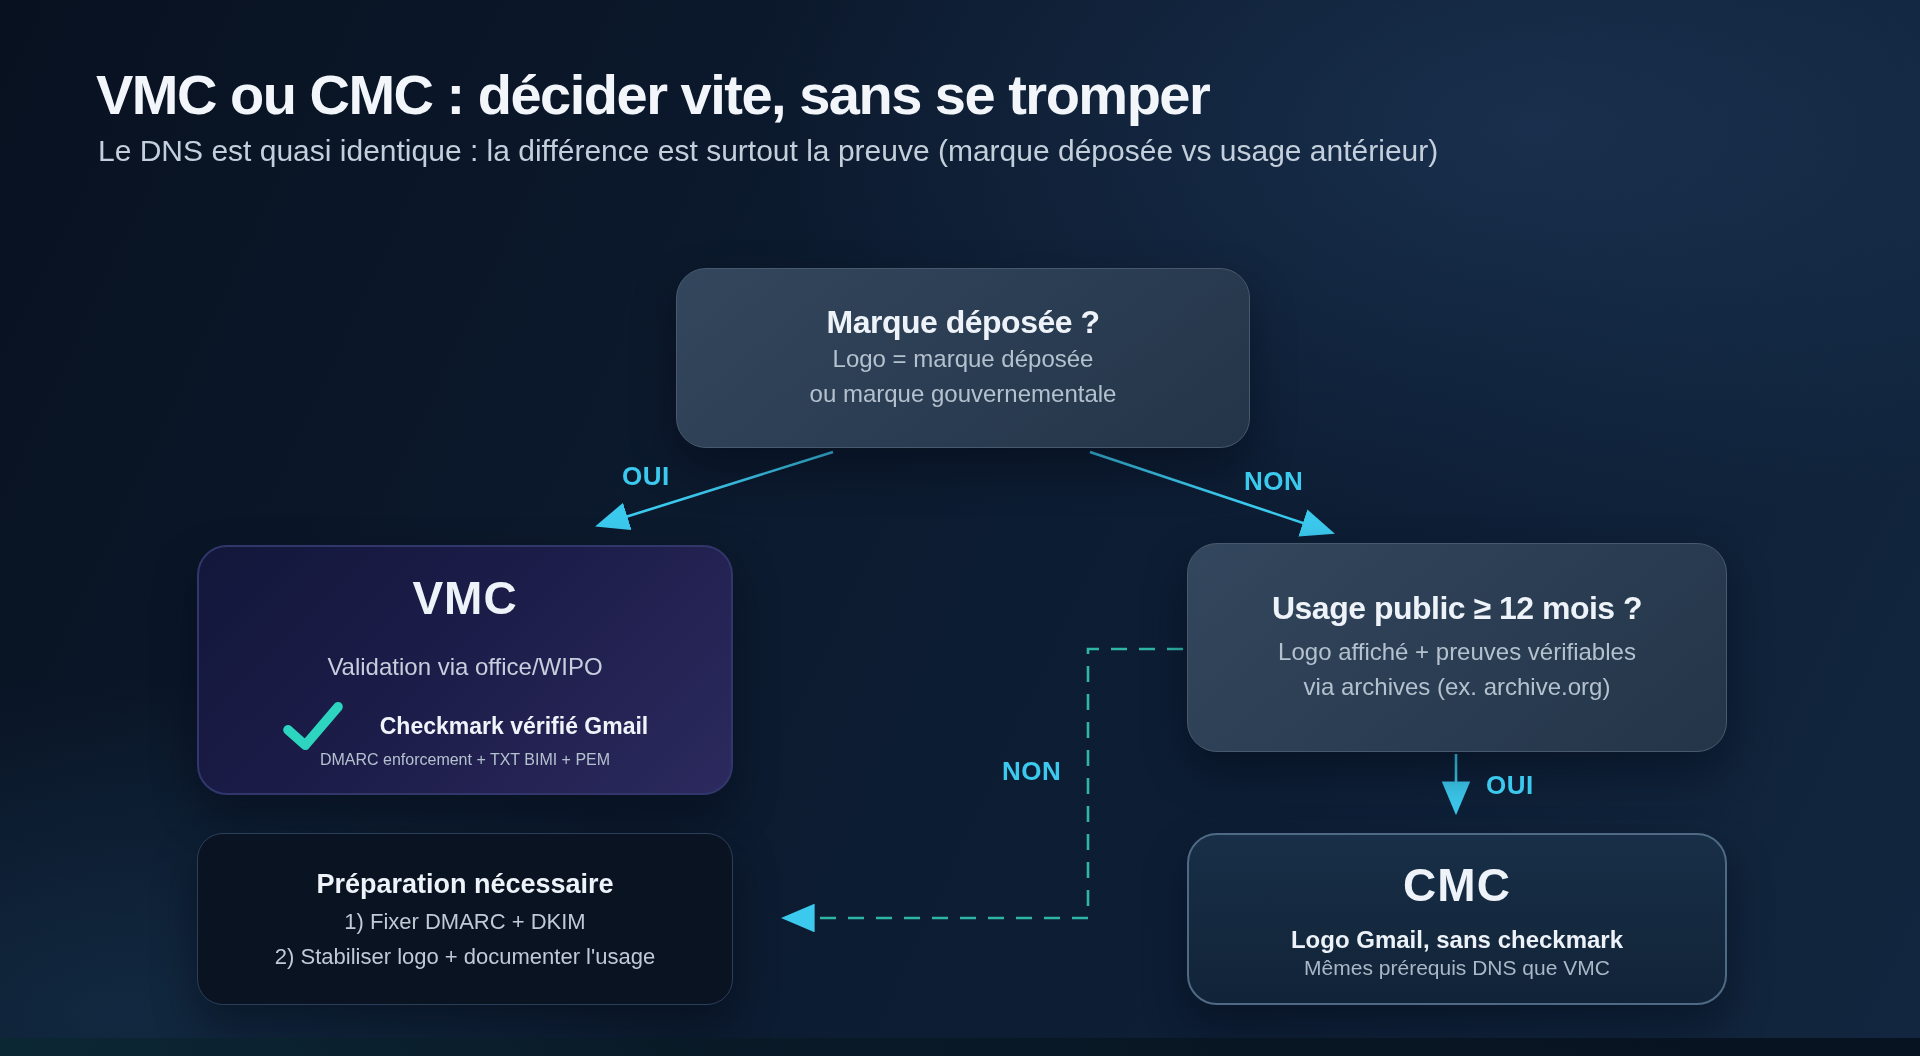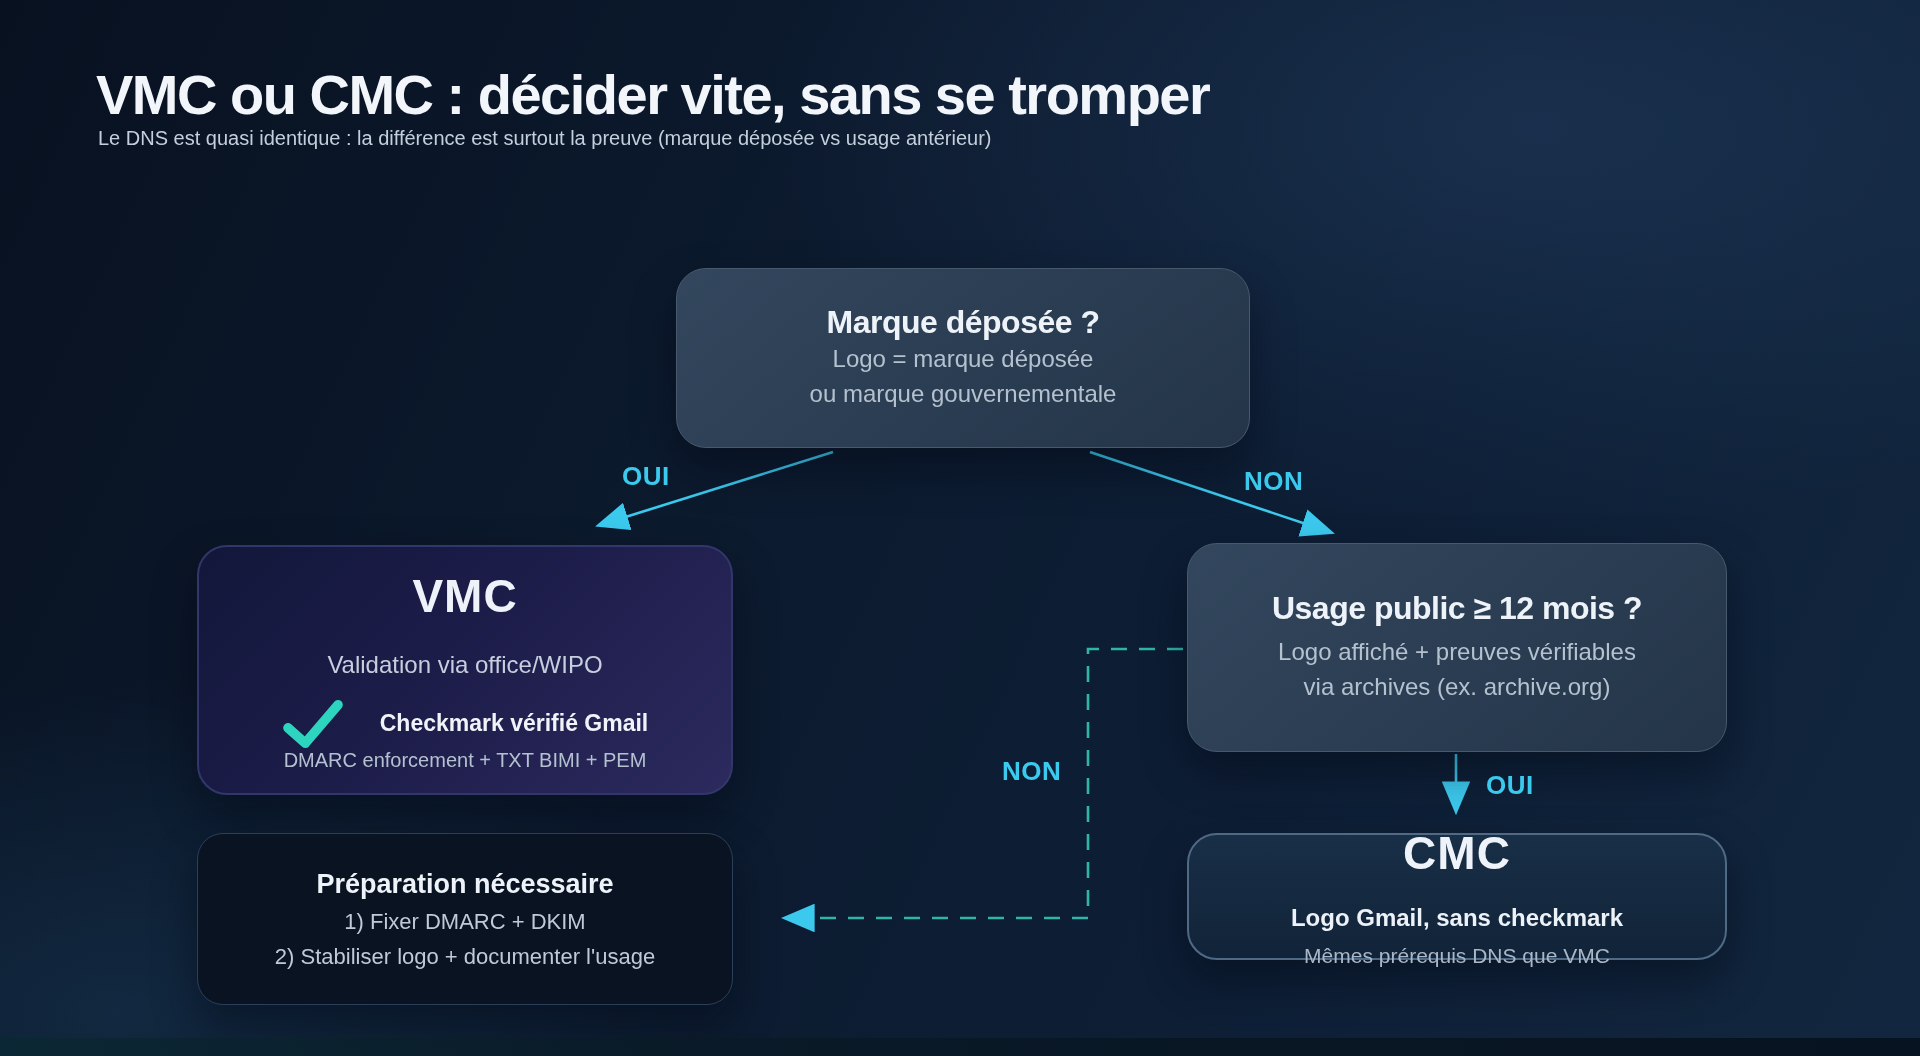--- a/index.html
+++ b/index.html
@@ -23,22 +23,22 @@
   }
   
   .hdr { position: absolute; left: 96px; top: 64px; width: 1700px; }
   .hdr h1 {
     margin: 0;
     font-size: 56px; line-height: 1.1; font-weight: 800;
     letter-spacing: -1.5px;
     color: #f2f6fb;
   }
   .hdr p {
-    margin: 1px 0 0 2px;
-    font-size: 20px; font-weight: 400;
+    margin: 8px 0 0 2px;
+    font-size: 30px; font-weight: 400;
     color: #c4cfdc;
   }
   
   .node {
     position: absolute;
     box-sizing: border-box;
     display: flex; flex-direction: column;
     align-items: center; justify-content: center;
     text-align: center;
     border-radius: 30px;
@@ -62,35 +62,35 @@
   .node-vmc {
     left: 197px; top: 545px; width: 536px; height: 250px; gap: 0;
     background: linear-gradient(135deg, #12173a 0%, #1c1c49 45%, #2c2a5e 100%);
     border: 2px solid #31376b;
   }
   .node-vmc h2 { font-size: 46px; font-weight: 800; letter-spacing: 1px; }
   .node-vmc .sub { font-size: 24px; color: #c7cedd; margin-top: 28px; }
   .check-row { display: flex; align-items: center; gap: 36px; margin-top: 20px; }
   .check-row .lbl { font-size: 23px; font-weight: 700; color: #f0f4fa; }
   .check-icon { width: 62px; height: 50px; flex: 0 0 auto; }
-  .dns-line { font-size: 20px; color: #b4bfd2; margin-top: 8px; }
+  .dns-line { font-size: 16px; color: #b4bfd2; margin-top: 8px; }
 
   
   .node-prep {
     left: 197px; top: 833px; width: 536px; height: 172px; gap: 9px;
     background: #0a1322;
     border: 1.5px solid #2c3f5a;
     border-radius: 26px;
   }
   .node-prep h2 { font-size: 27px; font-weight: 800; }
   .node-prep p  { font-size: 22px; color: #c0cad7; }
 
   
   .node-cmc {
-    left: 1187px; top: 833px; width: 540px; height: 127px; gap: 12px;
+    left: 1187px; top: 833px; width: 540px; height: 172px; gap: 2px;
     background: linear-gradient(180deg, #182f47 0%, #112338 100%);
     border: 2px solid #4f6a84;
   }
   .node-cmc h2 { font-size: 46px; font-weight: 800; letter-spacing: 1px; }
   .node-cmc .l1 { font-size: 24px; font-weight: 700; color: #edf2f8; margin-top: 12px; }
   .node-cmc .l2 { font-size: 21px; color: #a9b7c6; }
 
   
   .arrows { position: absolute; left: 0; top: 0; pointer-events: none; }
   .edge-label {

